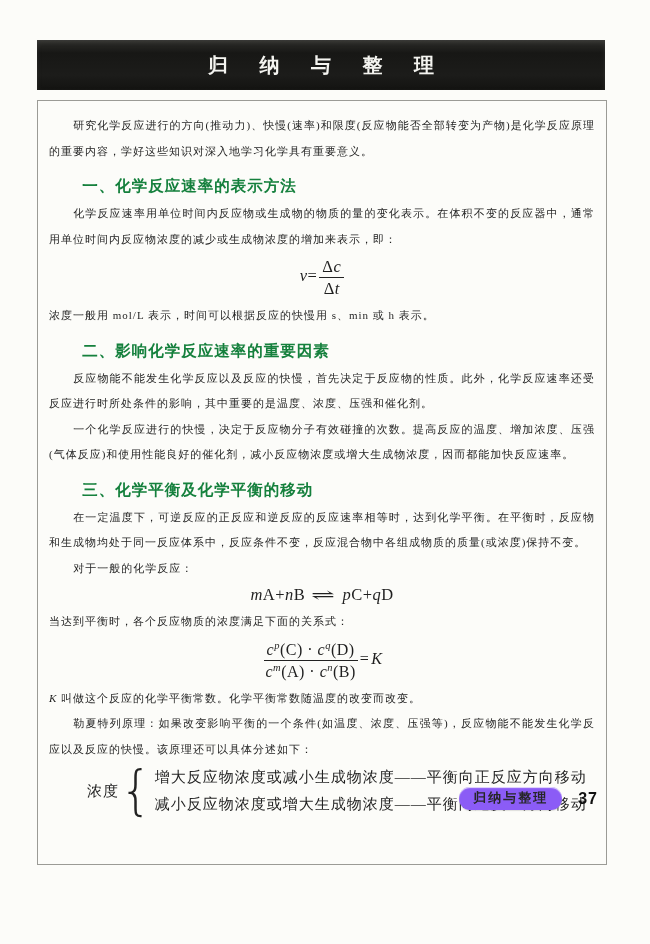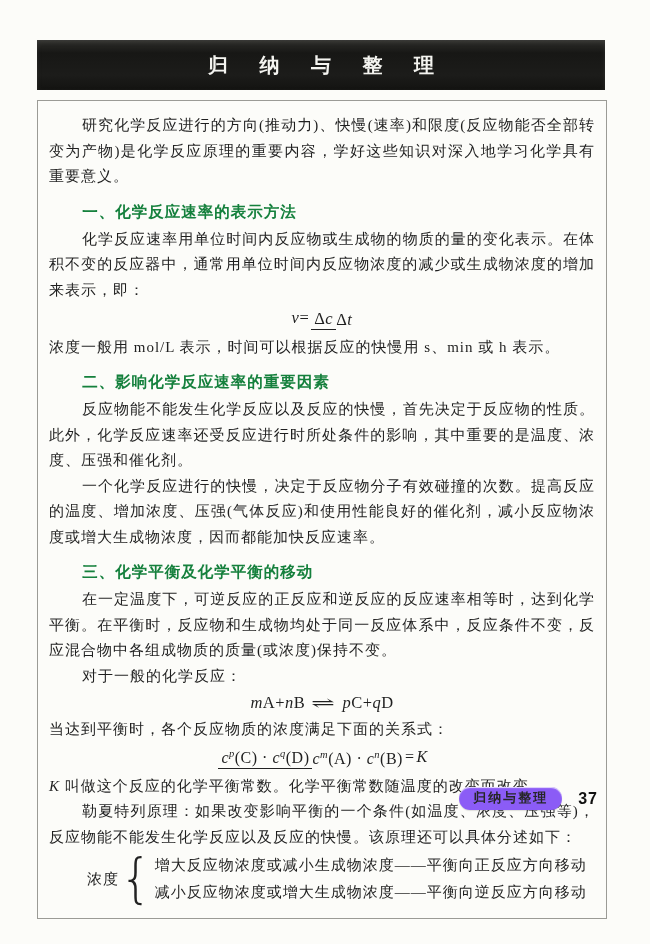--- a/index.html
+++ b/index.html
@@ -25,35 +25,35 @@
     font-weight:bold; font-size:20px; letter-spacing:13px; padding-left:13px;
   }
 
   
   .content-box {
     position:absolute; left:37px; top:100px; width:570px; min-height:765px;
     box-sizing:border-box; border:1px solid #9b9b96;
     padding:12px 11px 12px 11px;
     background:transparent;
   }
-  p { margin:0; font-size:15px; line-height:25.5px; letter-spacing:1px;
+  p { margin:0; font-size:11px; line-height:25.5px; letter-spacing:1px;
       text-align:justify; text-indent:2.2em; }
   p.noindent { text-indent:0; }
   .sec-heading {
     margin:10px 0 3px 0; text-indent:2.15em;
     font-family:"Liberation Sans","DejaVu Sans",sans-serif;
     font-weight:bold; font-size:15.5px; letter-spacing:1px; line-height:24px;
     color:#15803d;
   }
   .it { font-style:italic; }
 
   
   .frow { text-align:center; text-indent:0; margin:5px 0 5px 0;
           font-size:16.5px; letter-spacing:.5px; line-height:normal; }
-  .frac { display:inline-flex; flex-direction:row; vertical-align:middle;
+  .frac { display:inline-flex; flex-direction:column; vertical-align:middle;
           text-align:center; margin-left:2px; }
   .frac .num { border-bottom:1.4px solid #222; padding:0 3px 1px 3px; line-height:19px; }
   .frac .den { padding-top:1px; line-height:19px; }
   .frac sup, .supr { font-size:10.5px; font-style:italic; vertical-align:super; line-height:0; }
   .eqrow { font-size:16.5px; margin:4px 0; }
   .arrow { display:inline-block; transform:scaleX(1.9); margin:0 12px; font-size:15px; }
   .kf { font-size:16px; }
   .kf .eqsign { margin:0 2px; }
 
   

